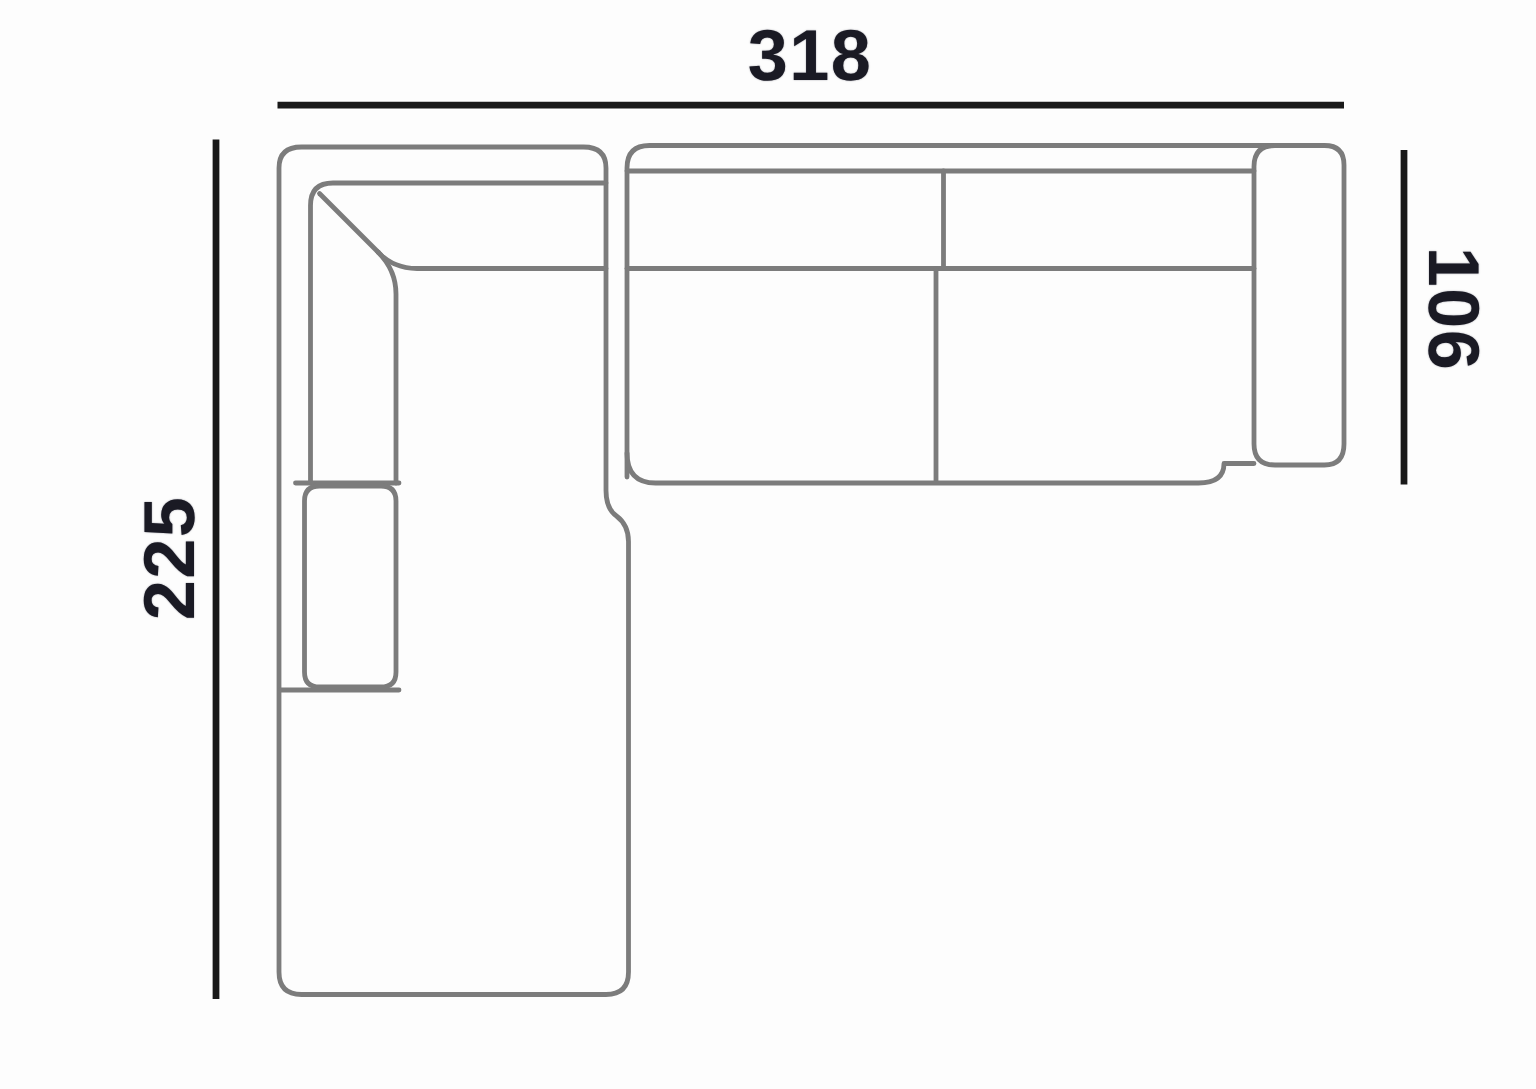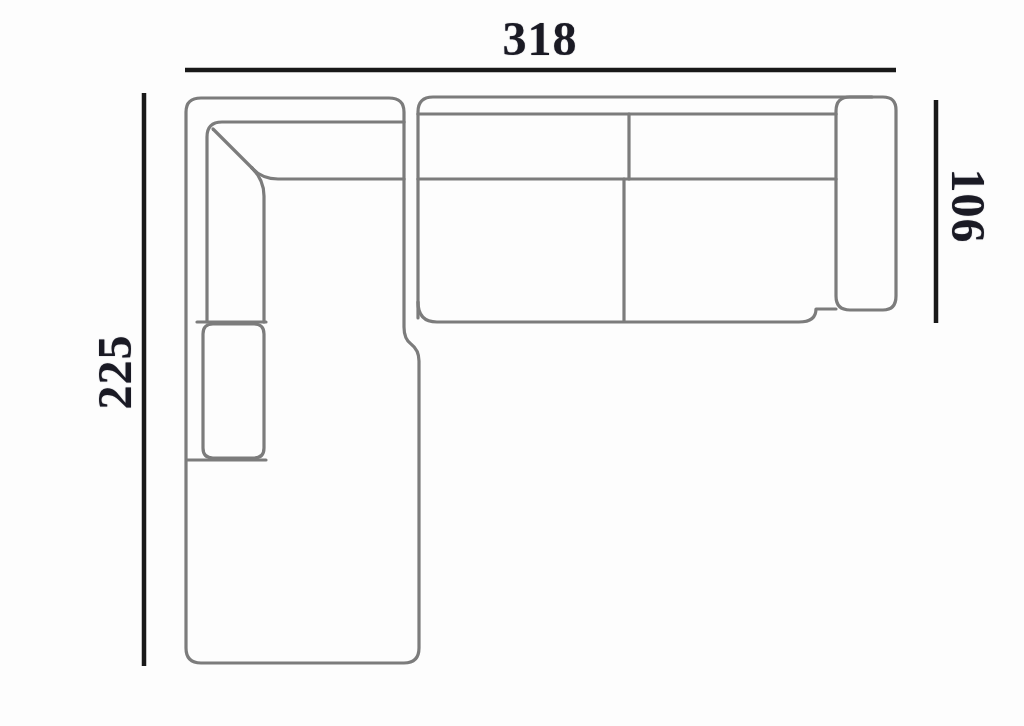--- a/index.html
+++ b/index.html
@@ -6,21 +6,21 @@
     margin: 0;
     padding: 0;
     background: #ffffff;
   }
   .stage {
     position: relative;
     width: 1024px;
     height: 726px;
     background: var(--background, #fdfdfd);
     overflow: hidden;
-    font-family: Liberation Serif, serif;
+    font-family: Liberation Sans, sans-serif;
   }
   .plan-svg {
     position: absolute;
     left: 0;
     top: 0;
     filter: blur(0.4px);
   }
   .sofa path, .sofa rect {
     fill: none;
     stroke: var(--outline, #7c7c7c);

